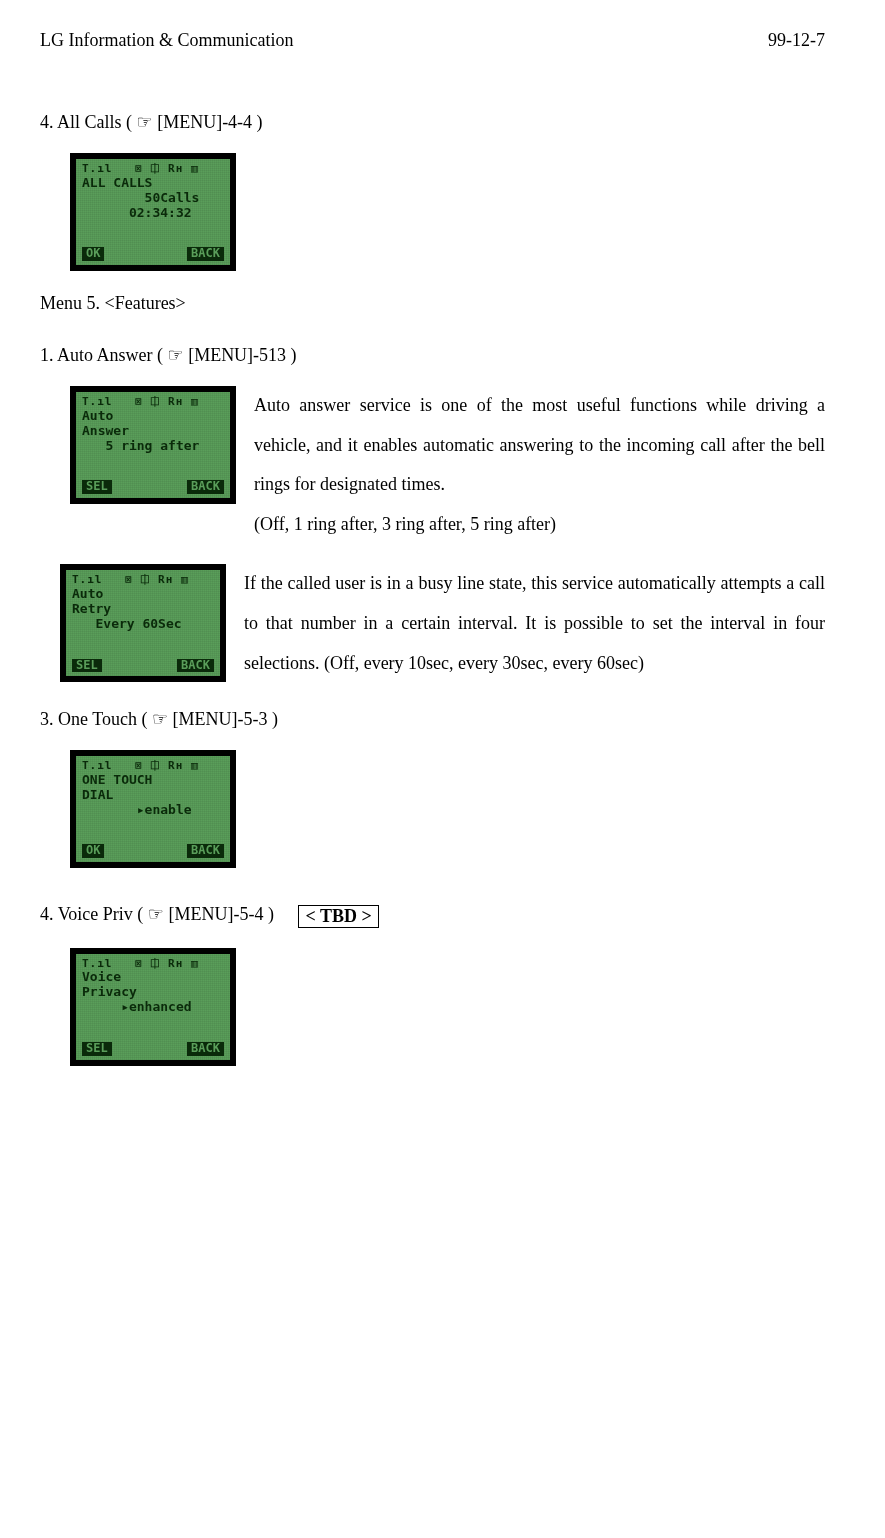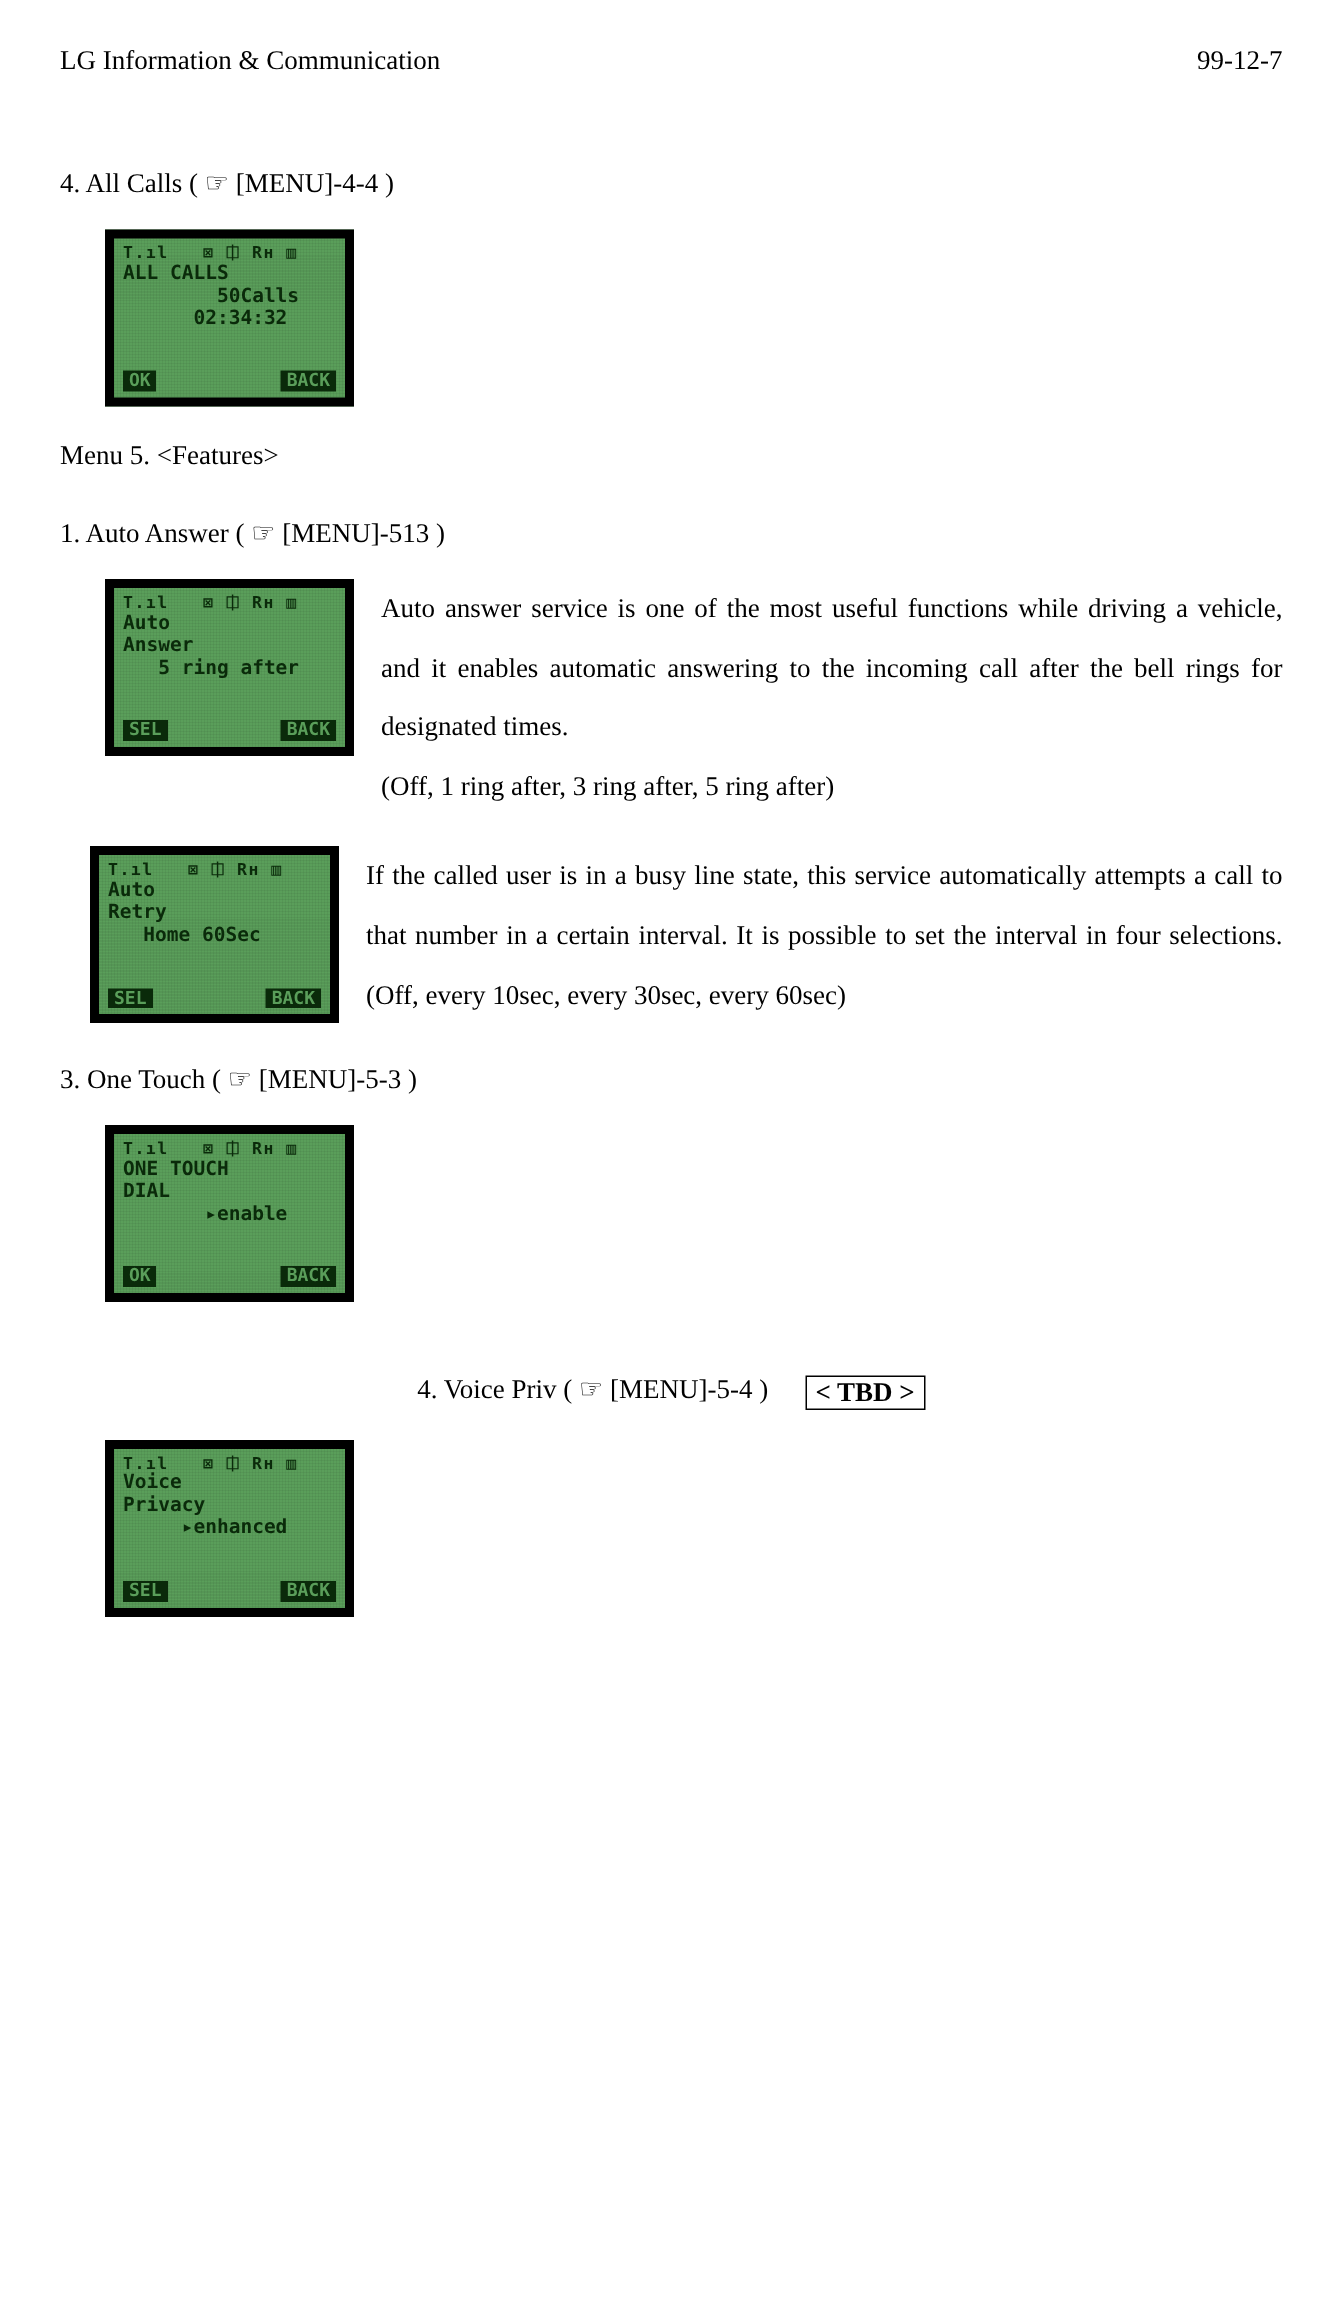--- a/index.html
+++ b/index.html
@@ -5,21 +5,21 @@
     body {
       font-family: "Times New Roman", Times, serif;
       font-size: 18px;
       margin: 0;
       padding: 0;
       background: #fff;
       color: #000;
       width: 885px;
     }
     .page {
-      padding: 30px 30px 30px 40px;
+      padding: 30px 60px 30px 40px;
       box-sizing: border-box;
       width: 885px;
       min-height: 1538px;
       position: relative;
     }
     .header {
       display: flex;
       justify-content: space-between;
       font-size: 18px;
       margin-bottom: 60px;
@@ -147,21 +147,21 @@
       <span style="line-height:1.4;">(Off, 1 ring after, 3 ring after, 5 ring after)</span>
     </div>
   </div>
 
   <div class="row">
     <div class="lcd-wrap" style="margin-left:20px;">
       <div class="lcd">
         <div class="lcd-top-icons">T.ıl   ⊠ ⎅ Rн ▥</div>
         <div class="lcd-body"><span>Auto</span>
 <span>Retry</span>
-<span>   Home 60Sec</span></div>
+<span>   Every 60Sec</span></div>
         <div class="lcd-bottom">
           <span class="soft-key">SEL</span>
           <span class="soft-key">BACK</span>
         </div>
       </div>
     </div>
     <div class="desc">If the called user is in a busy line state, this service automatically attempts a call to that number in a certain interval. It is possible to set the interval in four selections. (Off, every 10sec, every 30sec, every 60sec)</div>
   </div>
 
   <div class="section-title">3. One Touch ( ☞ [MENU]-5-3 )</div>
@@ -173,21 +173,21 @@
 <span>DIAL</span>
 <span>       ▸enable</span></div>
         <div class="lcd-bottom">
           <span class="soft-key">OK</span>
           <span class="soft-key">BACK</span>
         </div>
       </div>
     </div>
   </div>
 
-  <div class="section-title" style="margin-top:47px;text-align:center;">
+  <div class="section-title" style="margin-top:35px;">
     <span>4. Voice Priv ( ☞ [MENU]-5-4 )</span>
     <span class="tbd-box">&lt; TBD &gt;</span>
   </div>
   <div class="row">
     <div class="lcd-wrap">
       <div class="lcd">
         <div class="lcd-top-icons">T.ıl   ⊠ ⎅ Rн ▥</div>
         <div class="lcd-body"><span>Voice</span>
 <span>Privacy</span>
 <span>     ▸enhanced</span></div>

